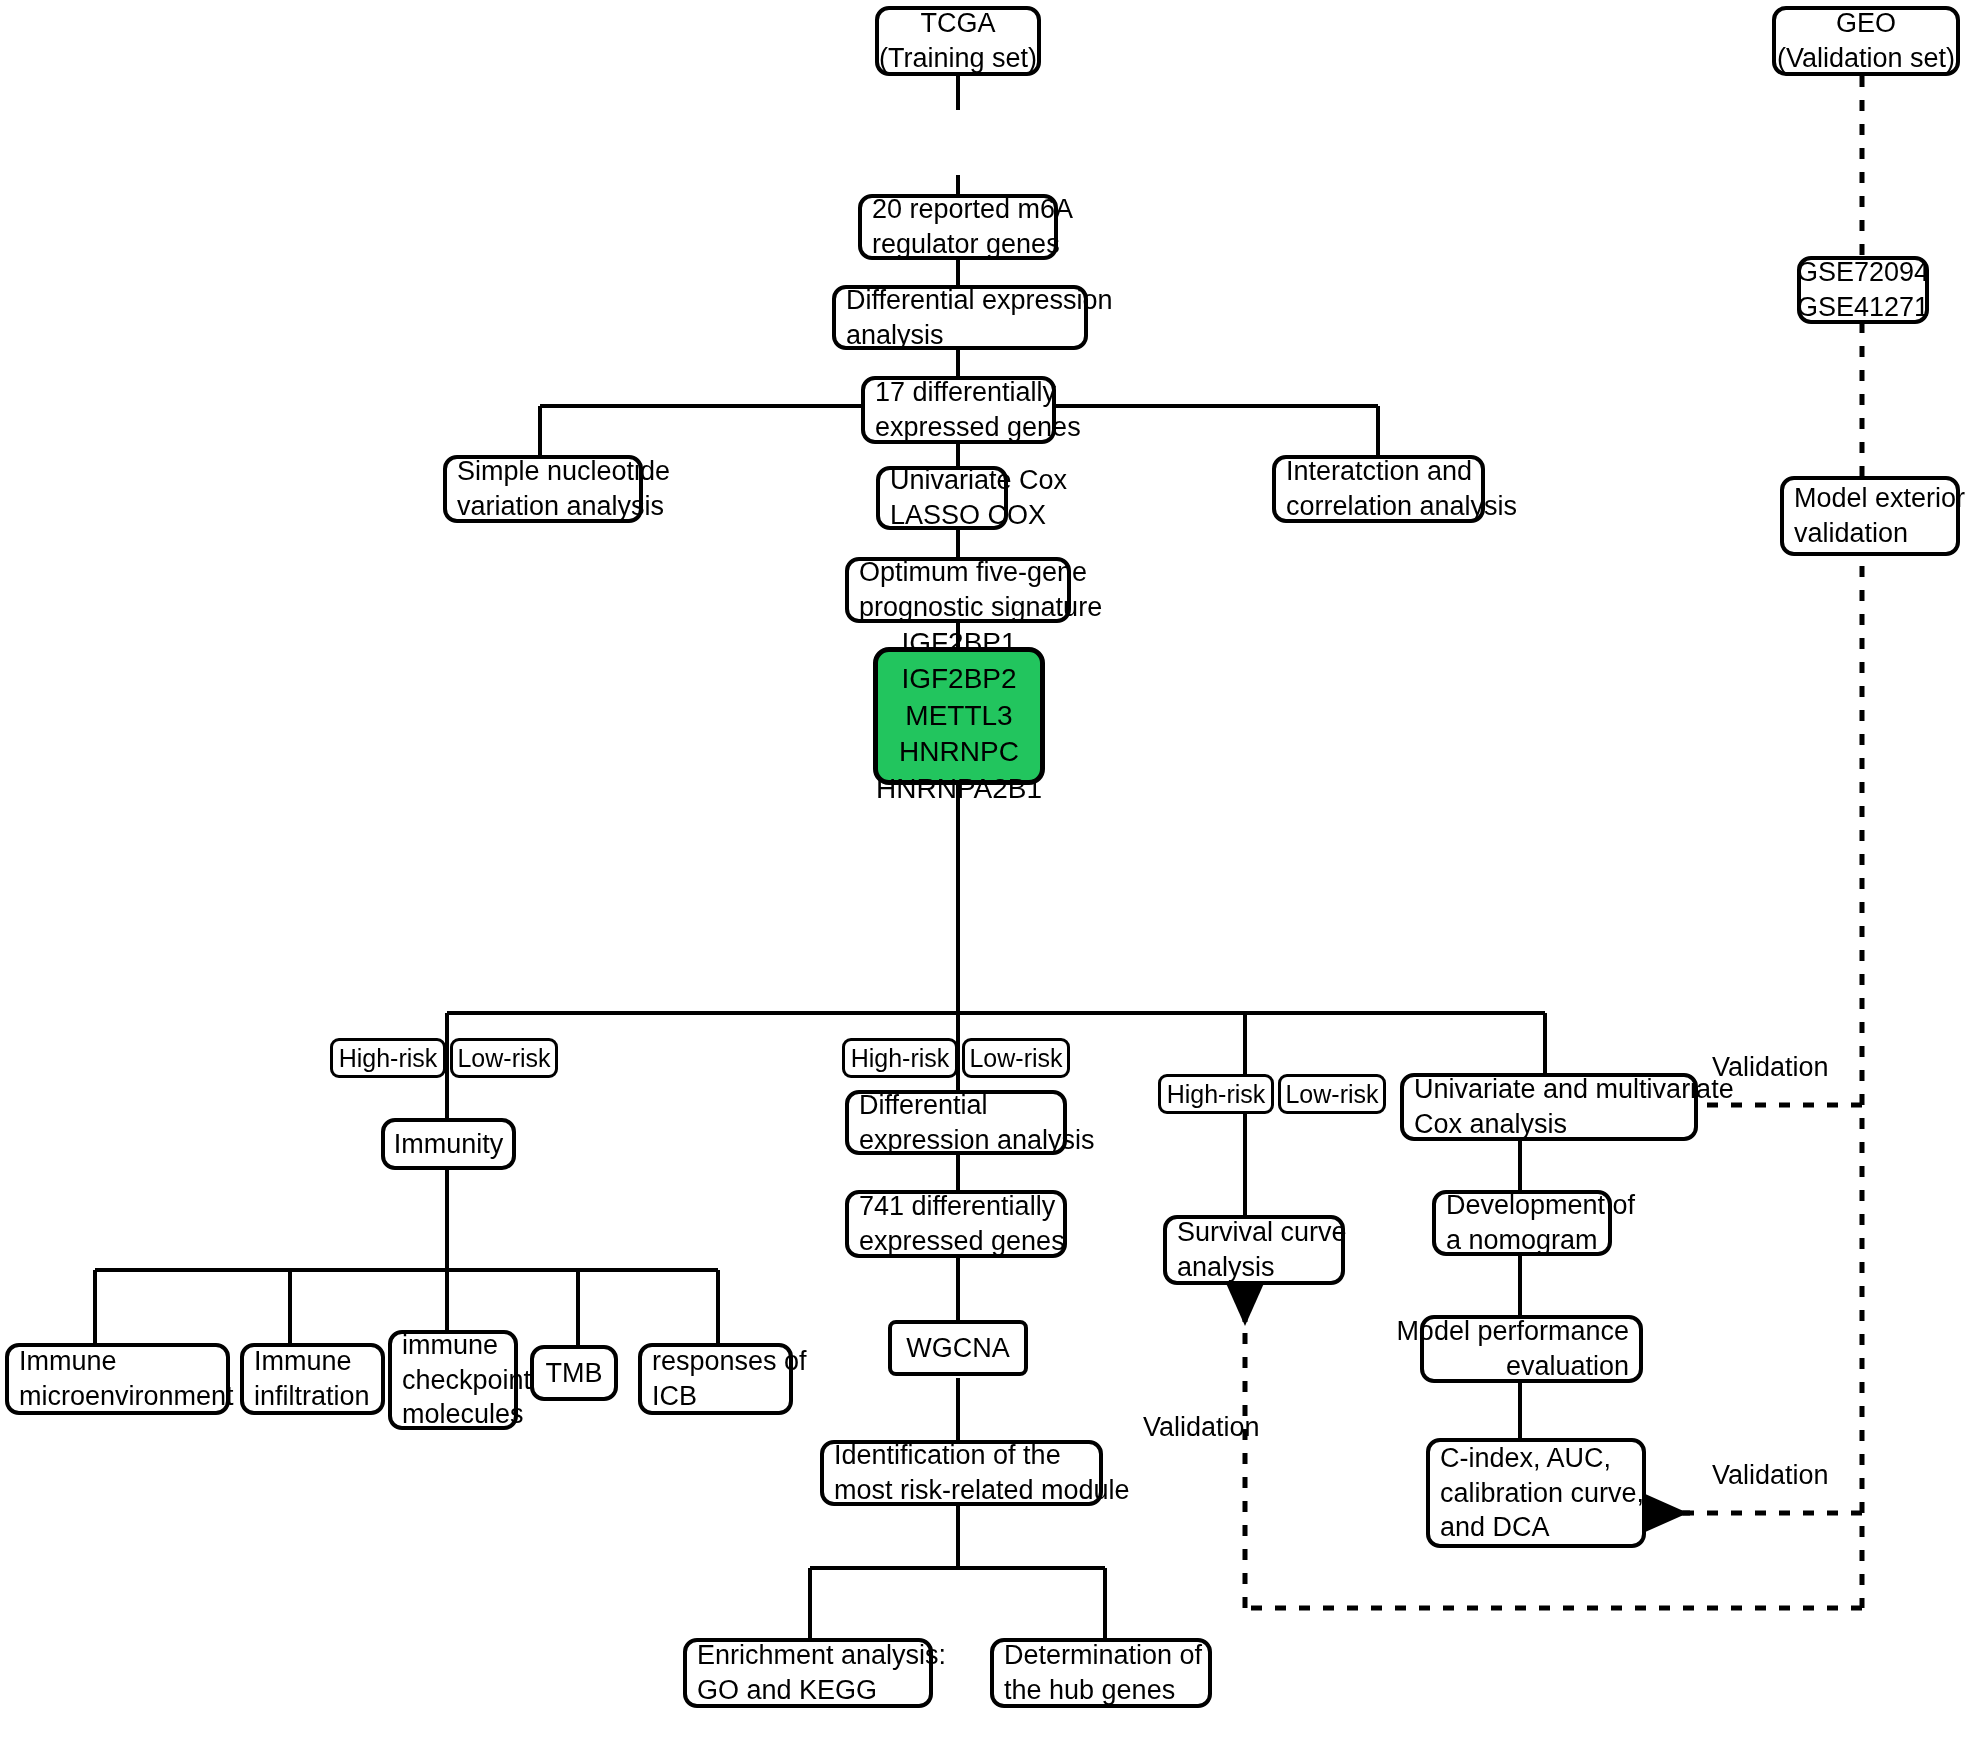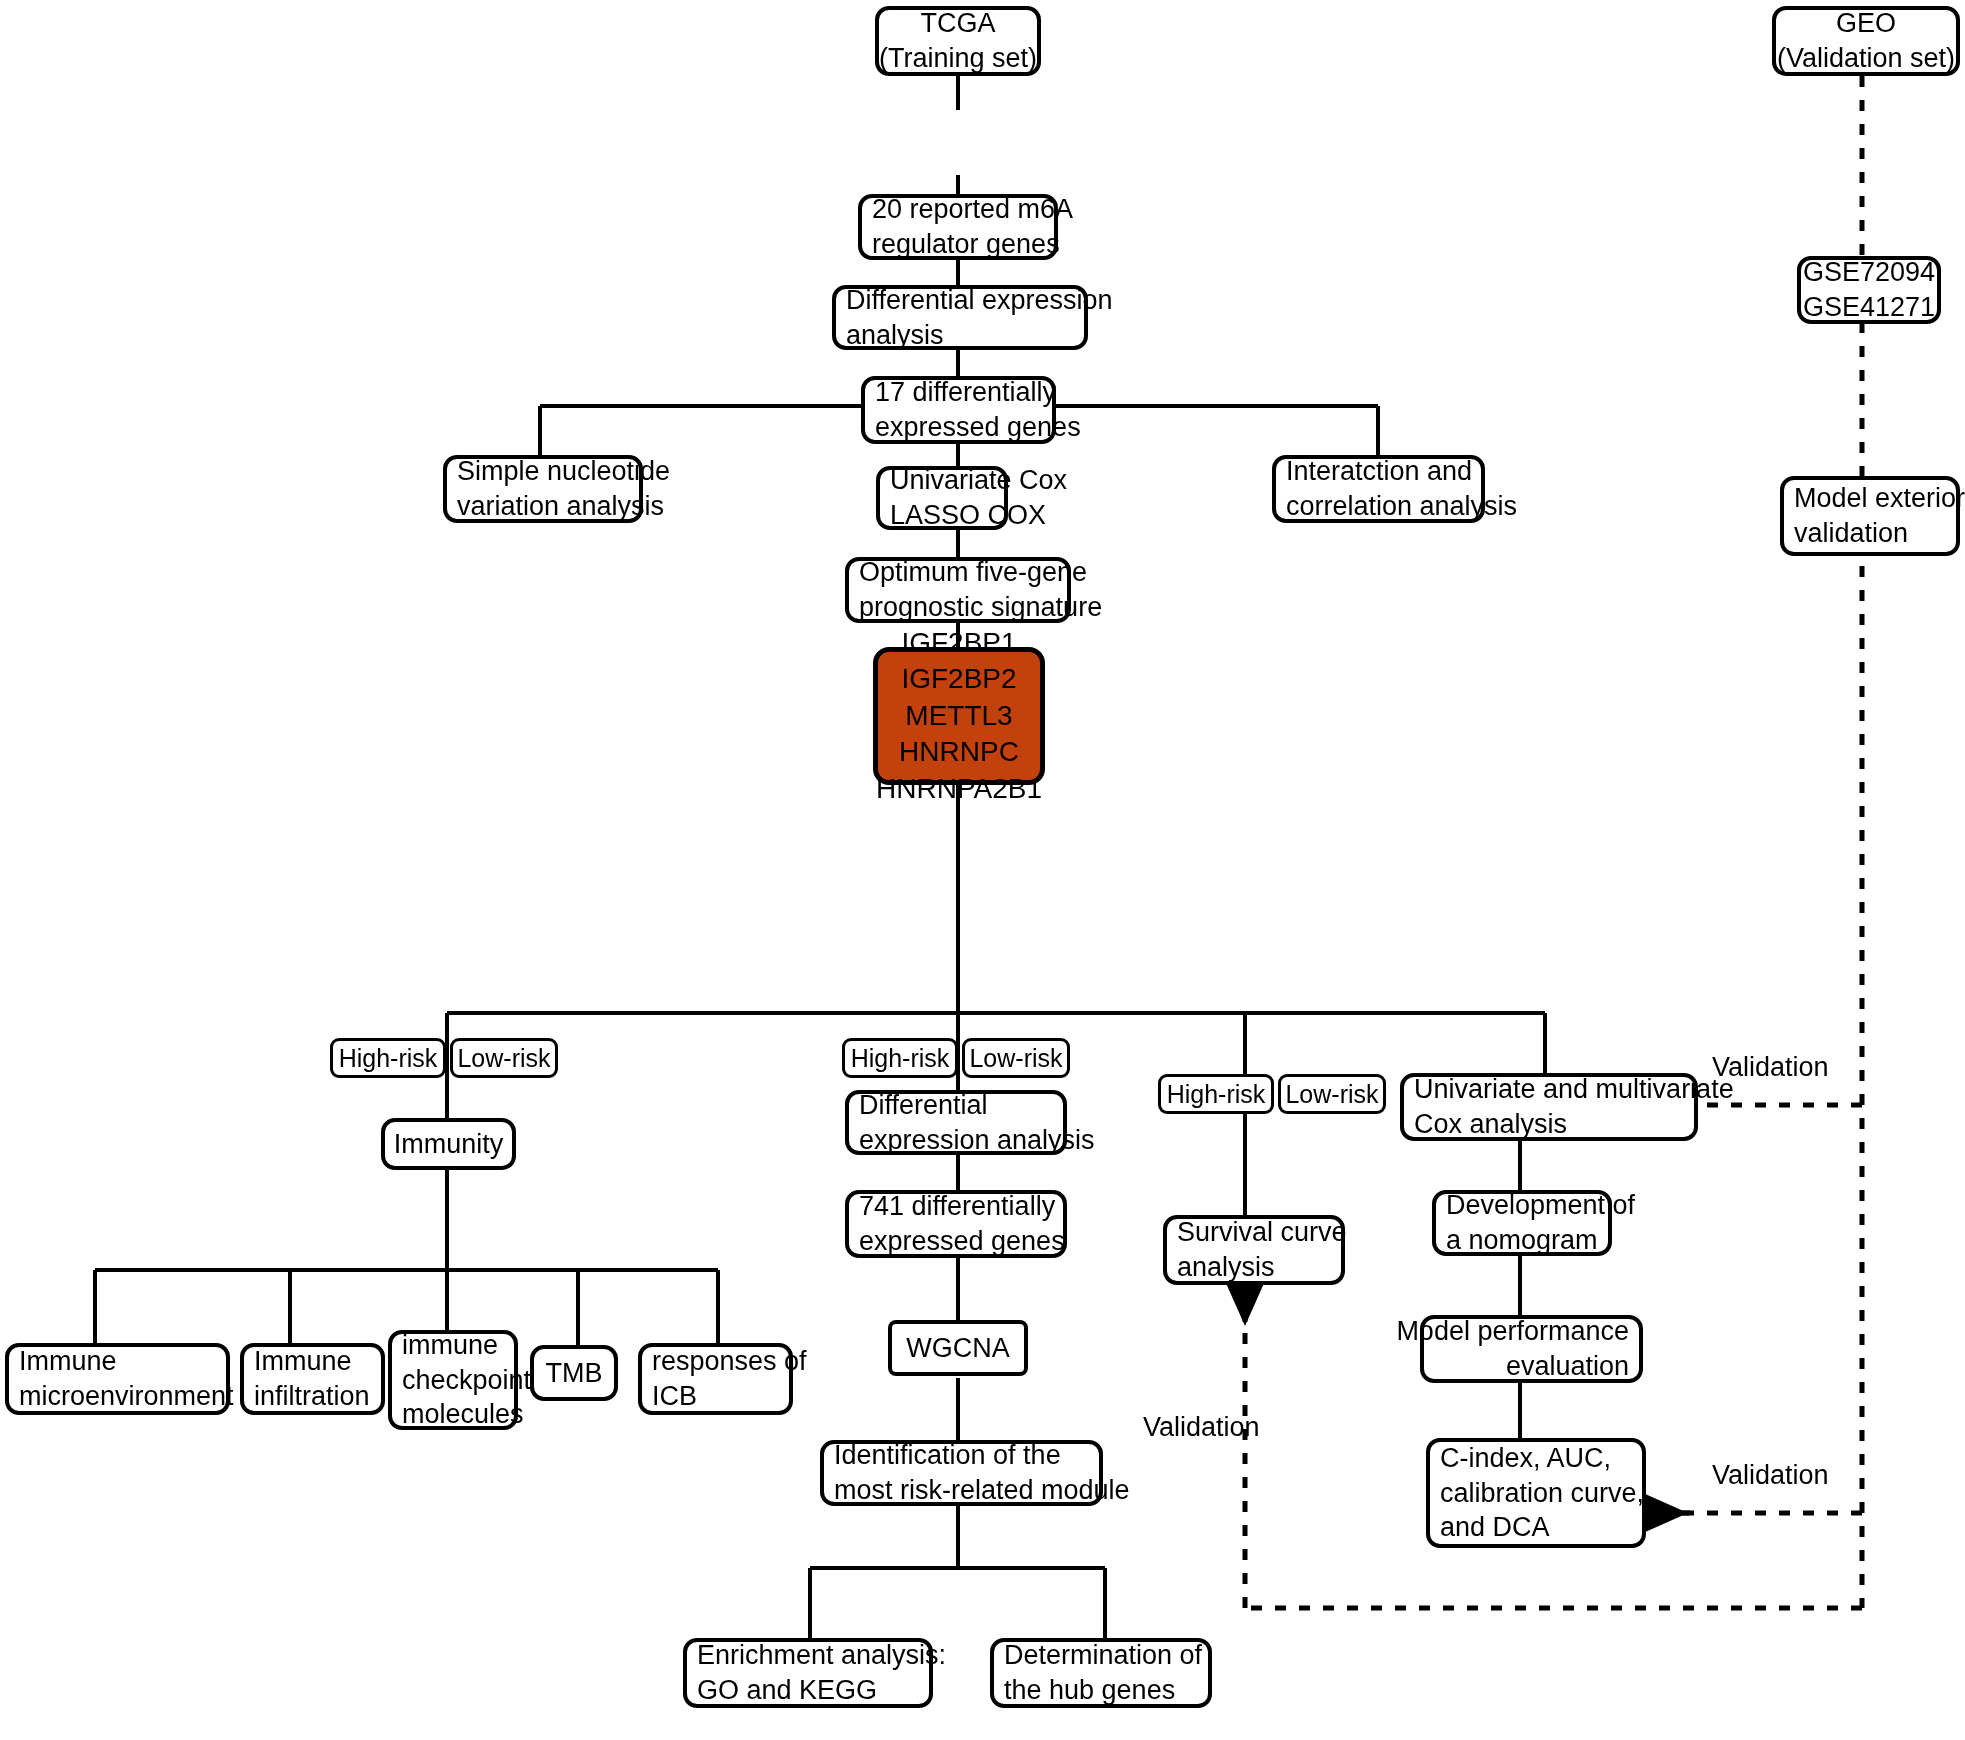--- a/index.html
+++ b/index.html
@@ -26,21 +26,21 @@
     justify-content: center;
     font-size: 27px;
     line-height: 1.28;
     color: #000000;
     z-index: 5;
     padding: 2px 10px;
   }
   .node.center { align-items: center; text-align: center; }
   .node.left   { align-items: flex-start; text-align: left; }
   .node.gene {
-    background: #c2410c;
+    background: #22c55e;
     border-width: 5px;
     border-radius: 16px;
     font-size: 28px;
     line-height: 1.30;
   }
   .node.small {
     font-size: 25px;
     border-width: 3px;
     border-radius: 9px;
     padding: 0 8px;
@@ -308,21 +308,21 @@
     <span class="ln">C-index, AUC,</span>
     <span class="ln">calibration curve,</span>
     <span class="ln">and DCA</span>
   </div>
 
   <div class="node center" style="left:1772px; top:6px; width:188px; height:70px;">
     <span class="ln">GEO</span>
     <span class="ln">(Validation set)</span>
   </div>
 
-  <div class="node center" style="left:1797px; top:256px; width:144px; height:68px;">
+  <div class="node center" style="left:1797px; top:256px; width:132px; height:68px;">
     <span class="ln">GSE72094</span>
     <span class="ln">GSE41271</span>
   </div>
 
   <div class="node left" style="left:1780px; top:476px; width:180px; height:80px;">
     <span class="ln">Model exterior</span>
     <span class="ln">validation</span>
   </div>
 
   <div class="lbl" style="left:1712px; top:1052px;">Validation</div>

